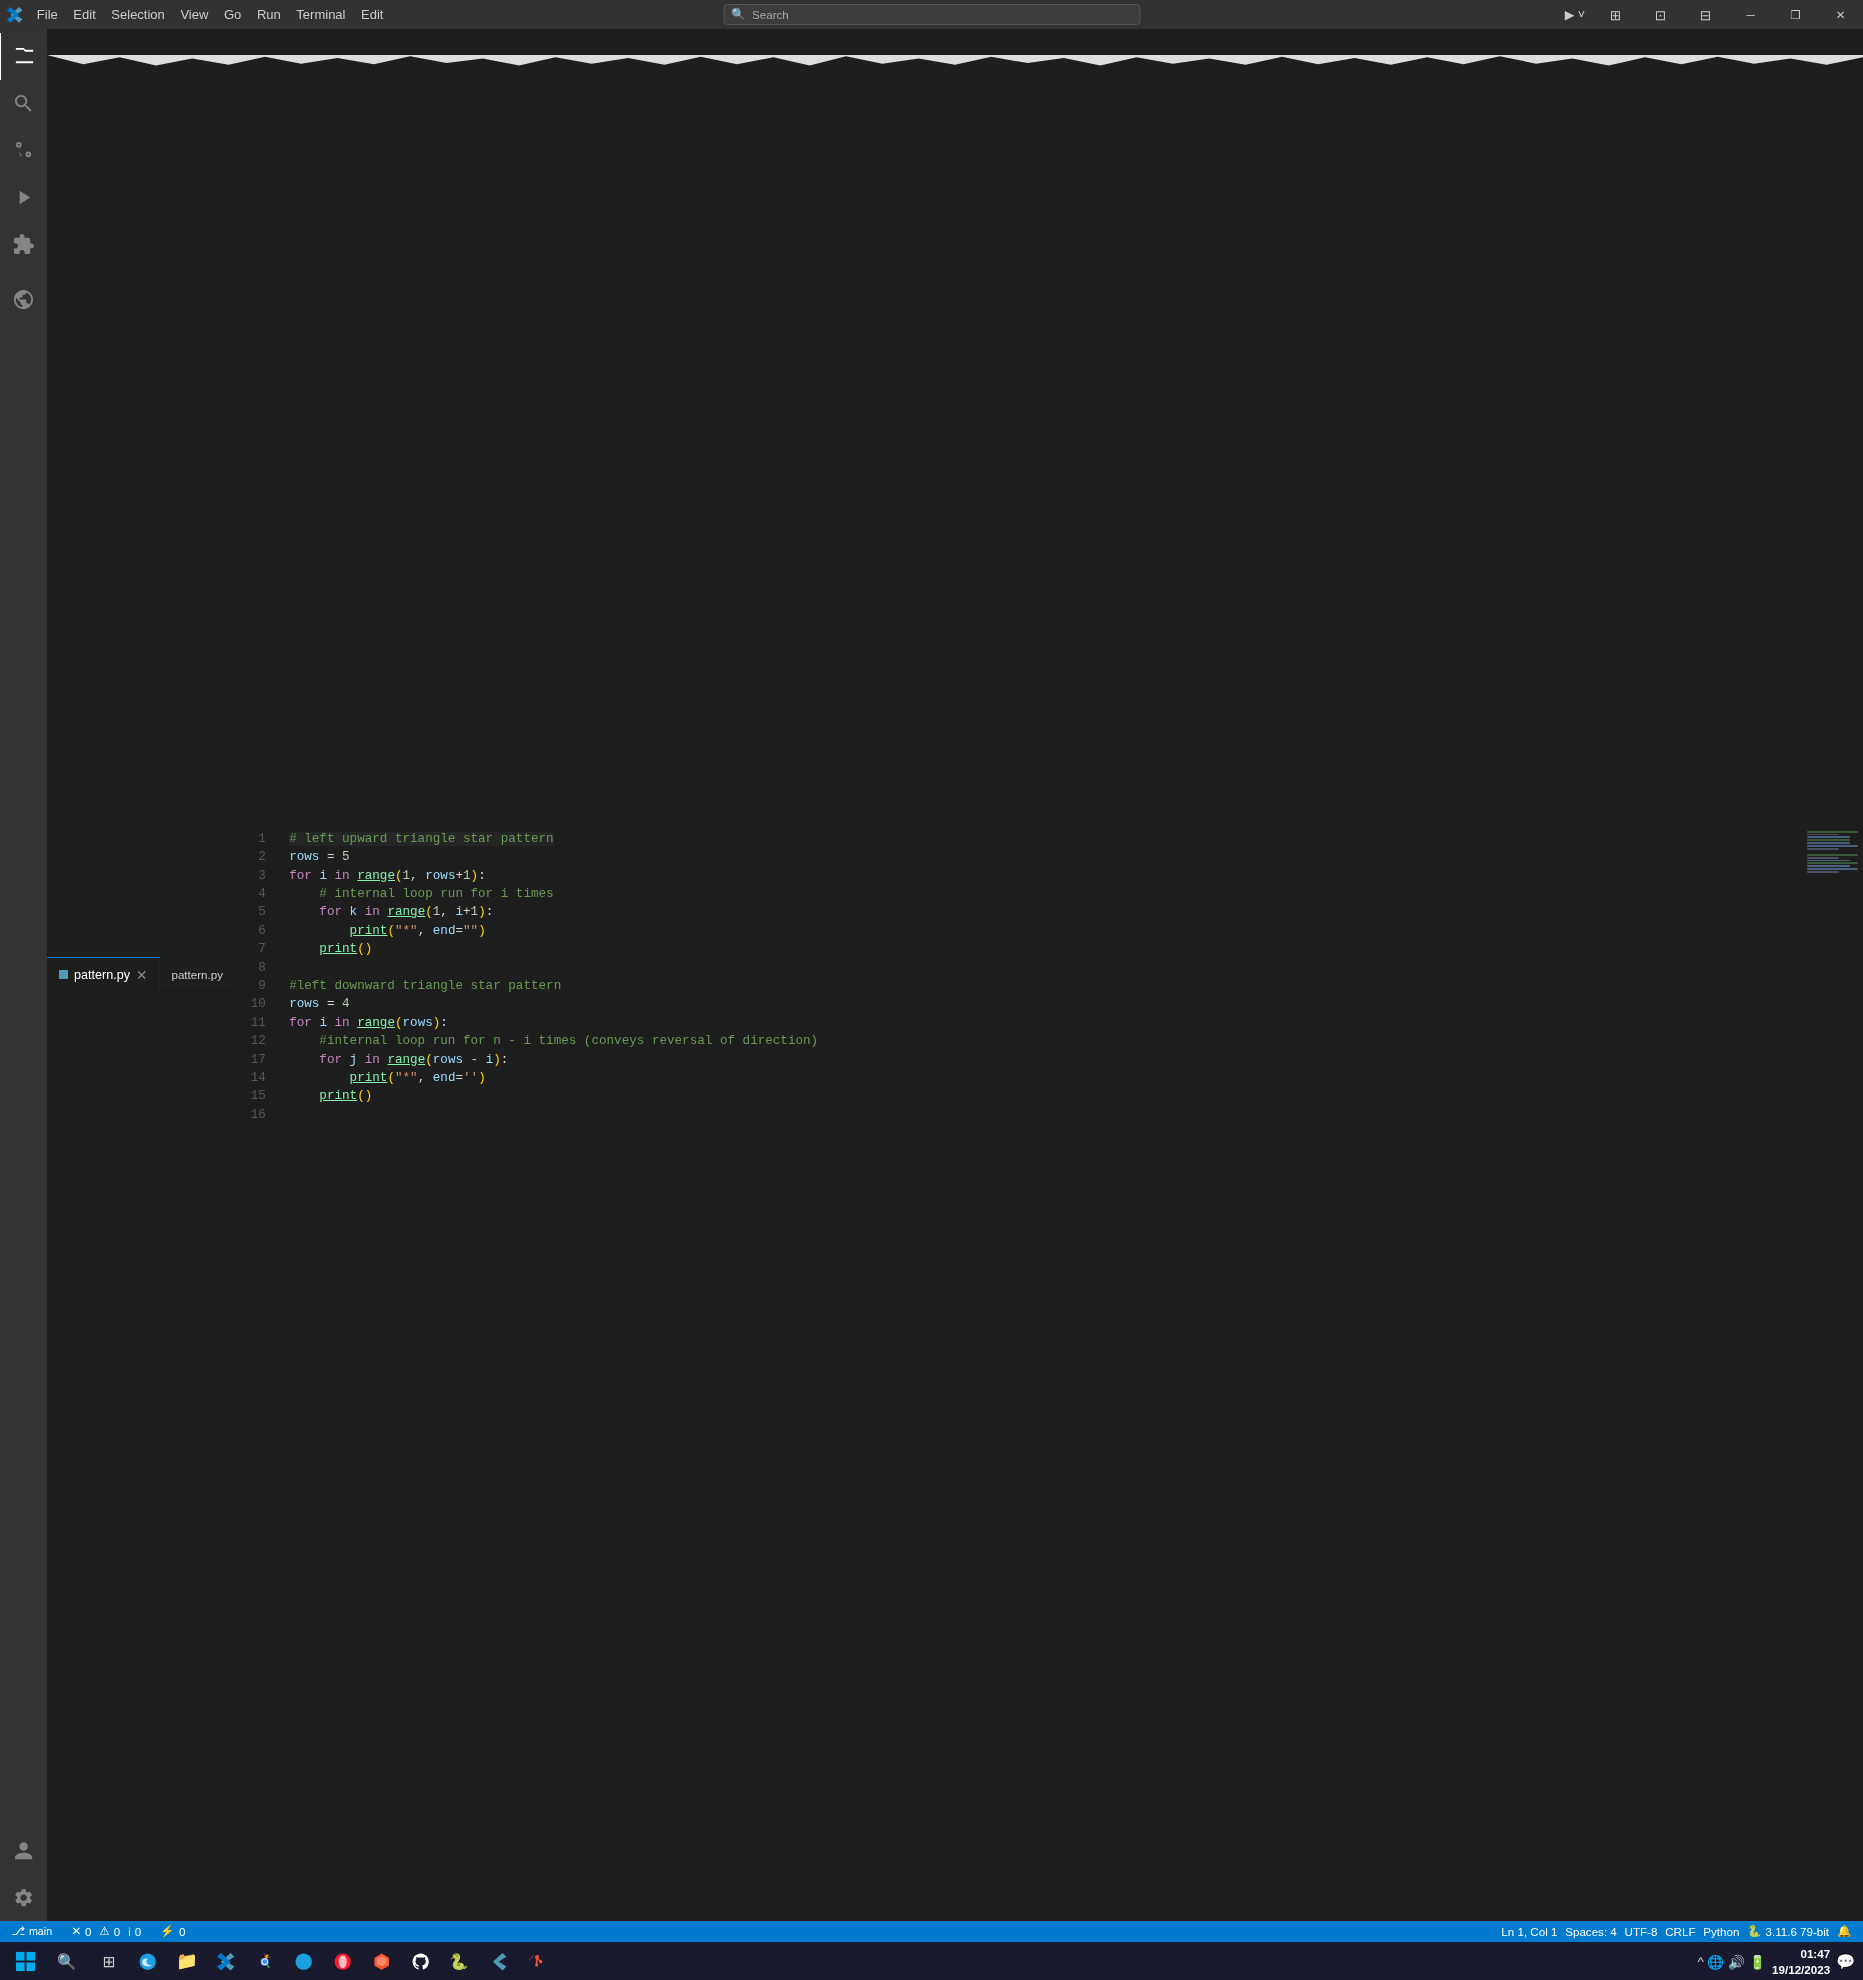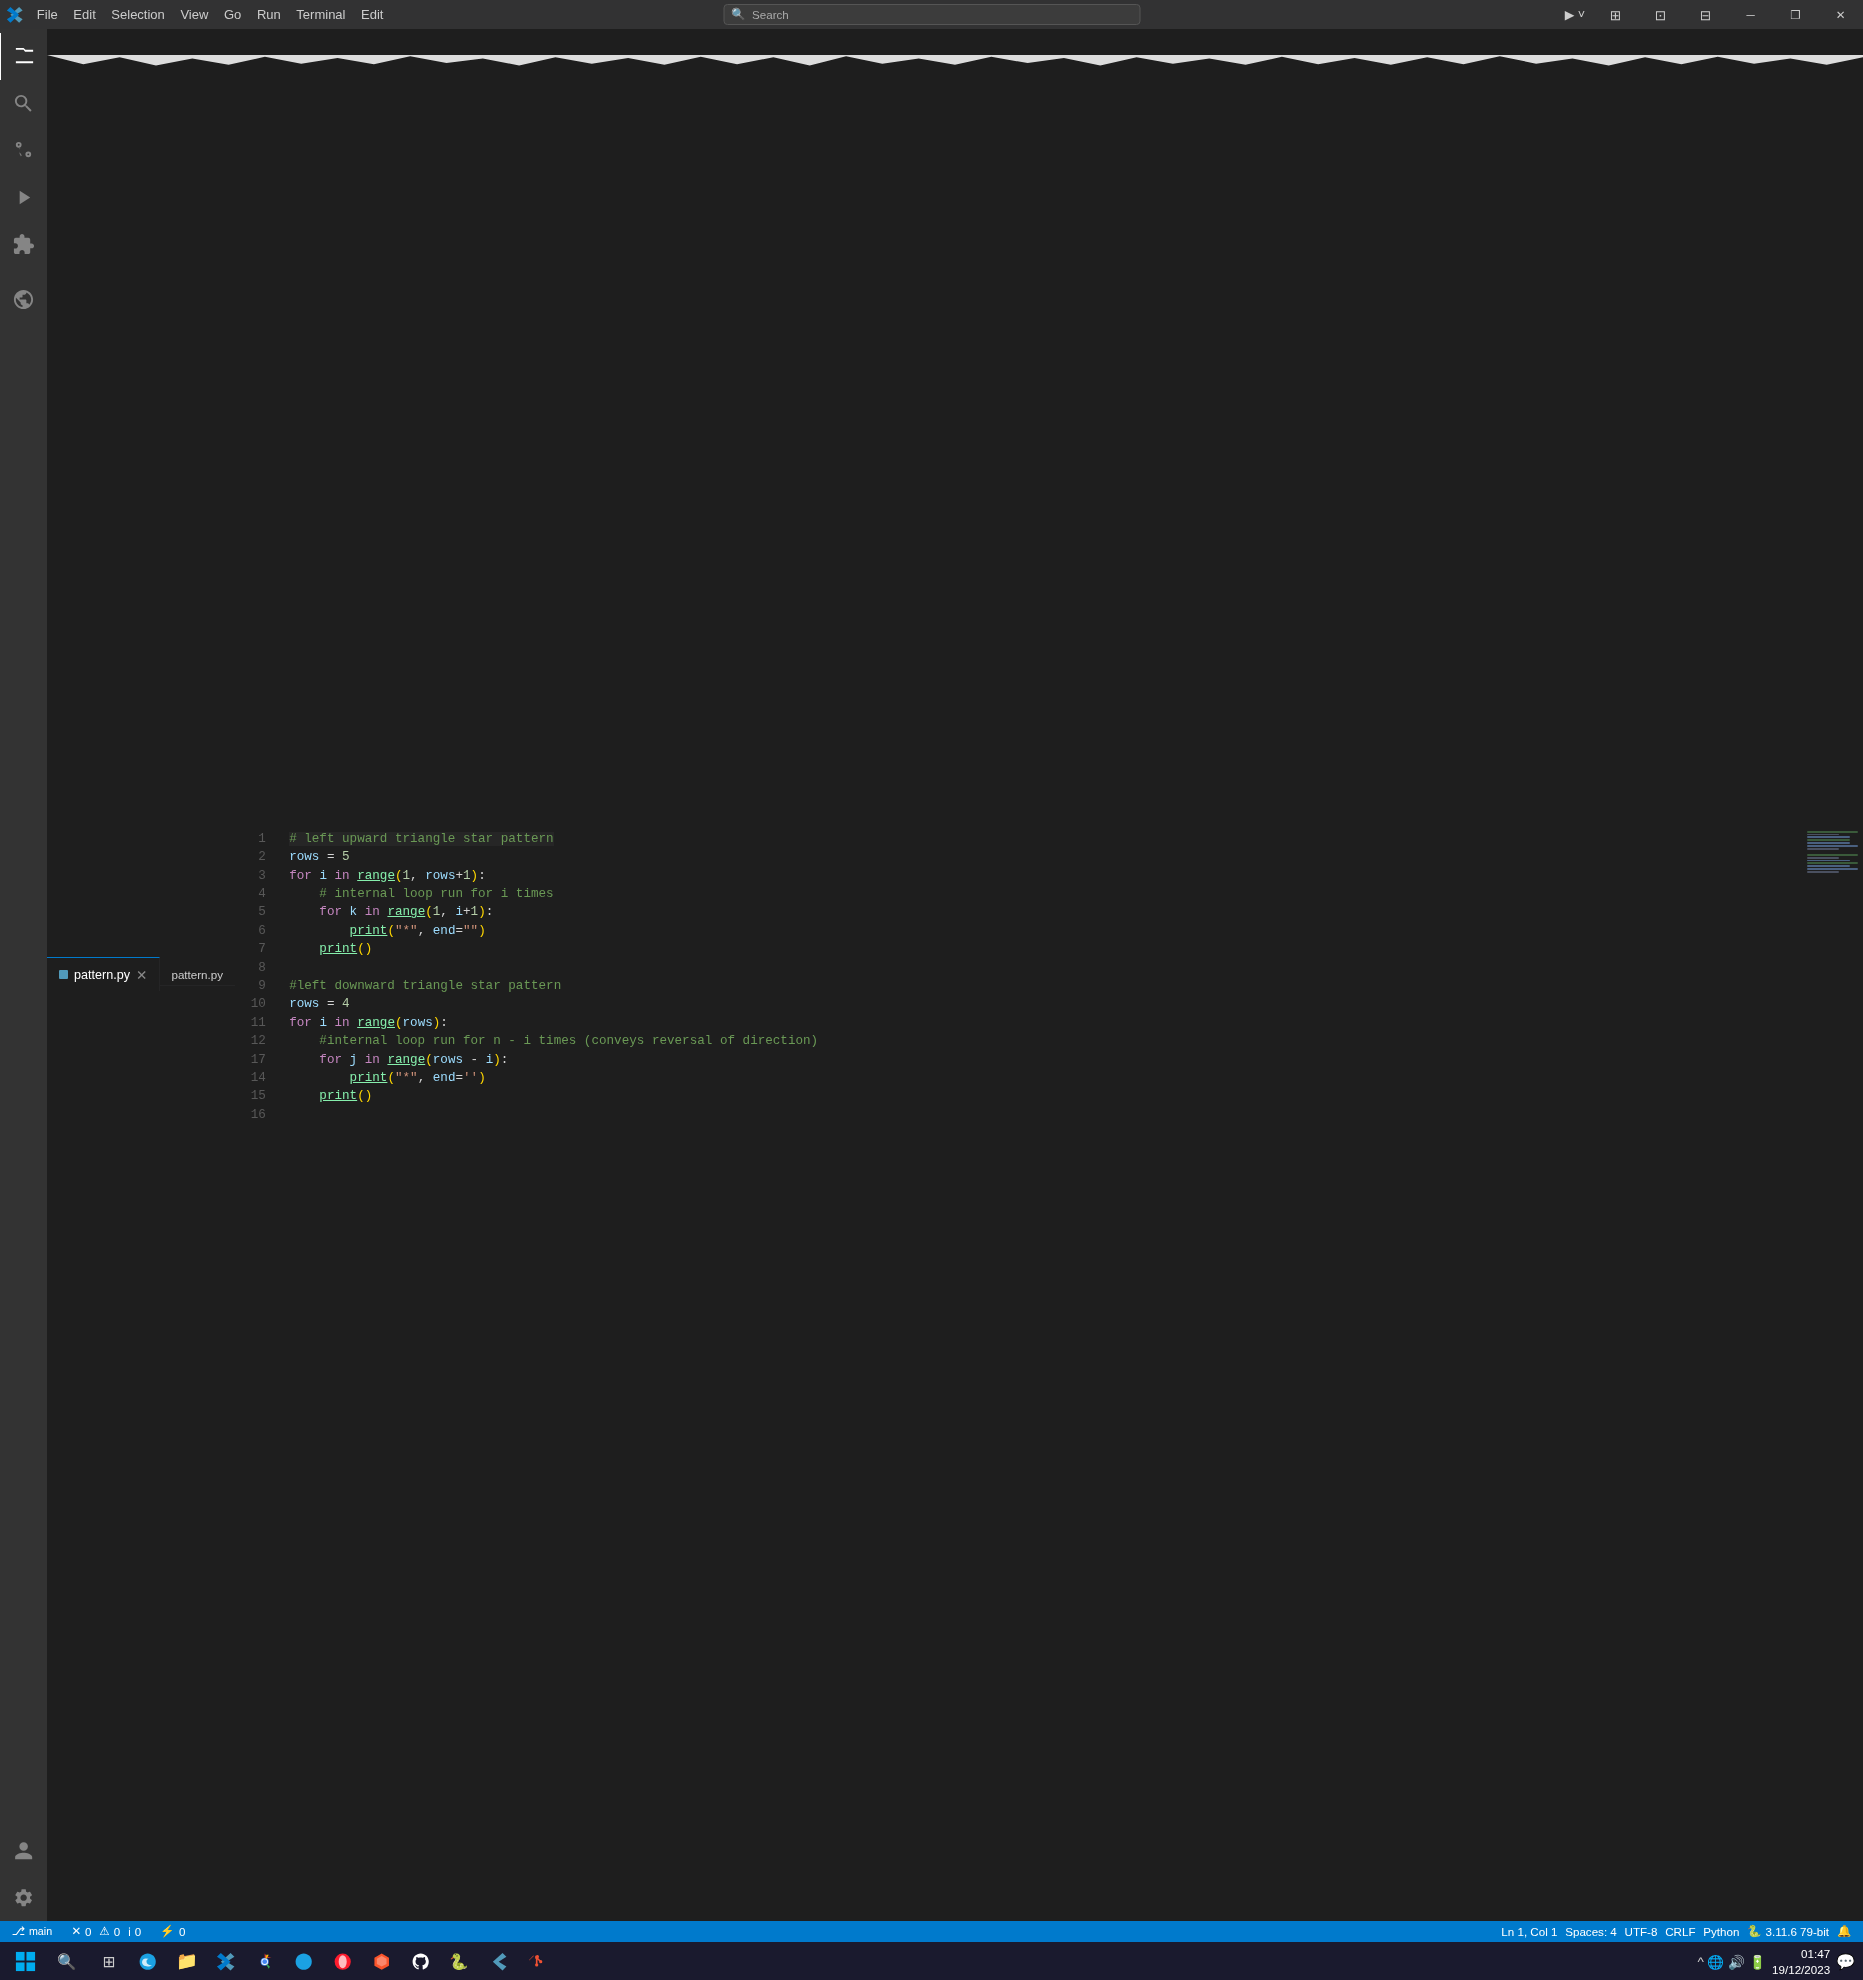--- a/index.html
+++ b/index.html
@@ -344,20 +344,21 @@
       color: #ccc;
       font-size: 13.6px;
       cursor: pointer;
     }
     .taskbar-time {
       text-align: right;
       line-height: 1.3;
       font-size: 11.6px;
       color: #fff;
       cursor: pointer;
+      font-weight: bold;
     }
 
     
     #code-content::-webkit-scrollbar { width: 9.7px; height: 9.7px; }
     #code-content::-webkit-scrollbar-track { background: #1e1e1e; }
     #code-content::-webkit-scrollbar-thumb { background: #424242; }
 
     
     #torn-overlay {
       position: absolute;

